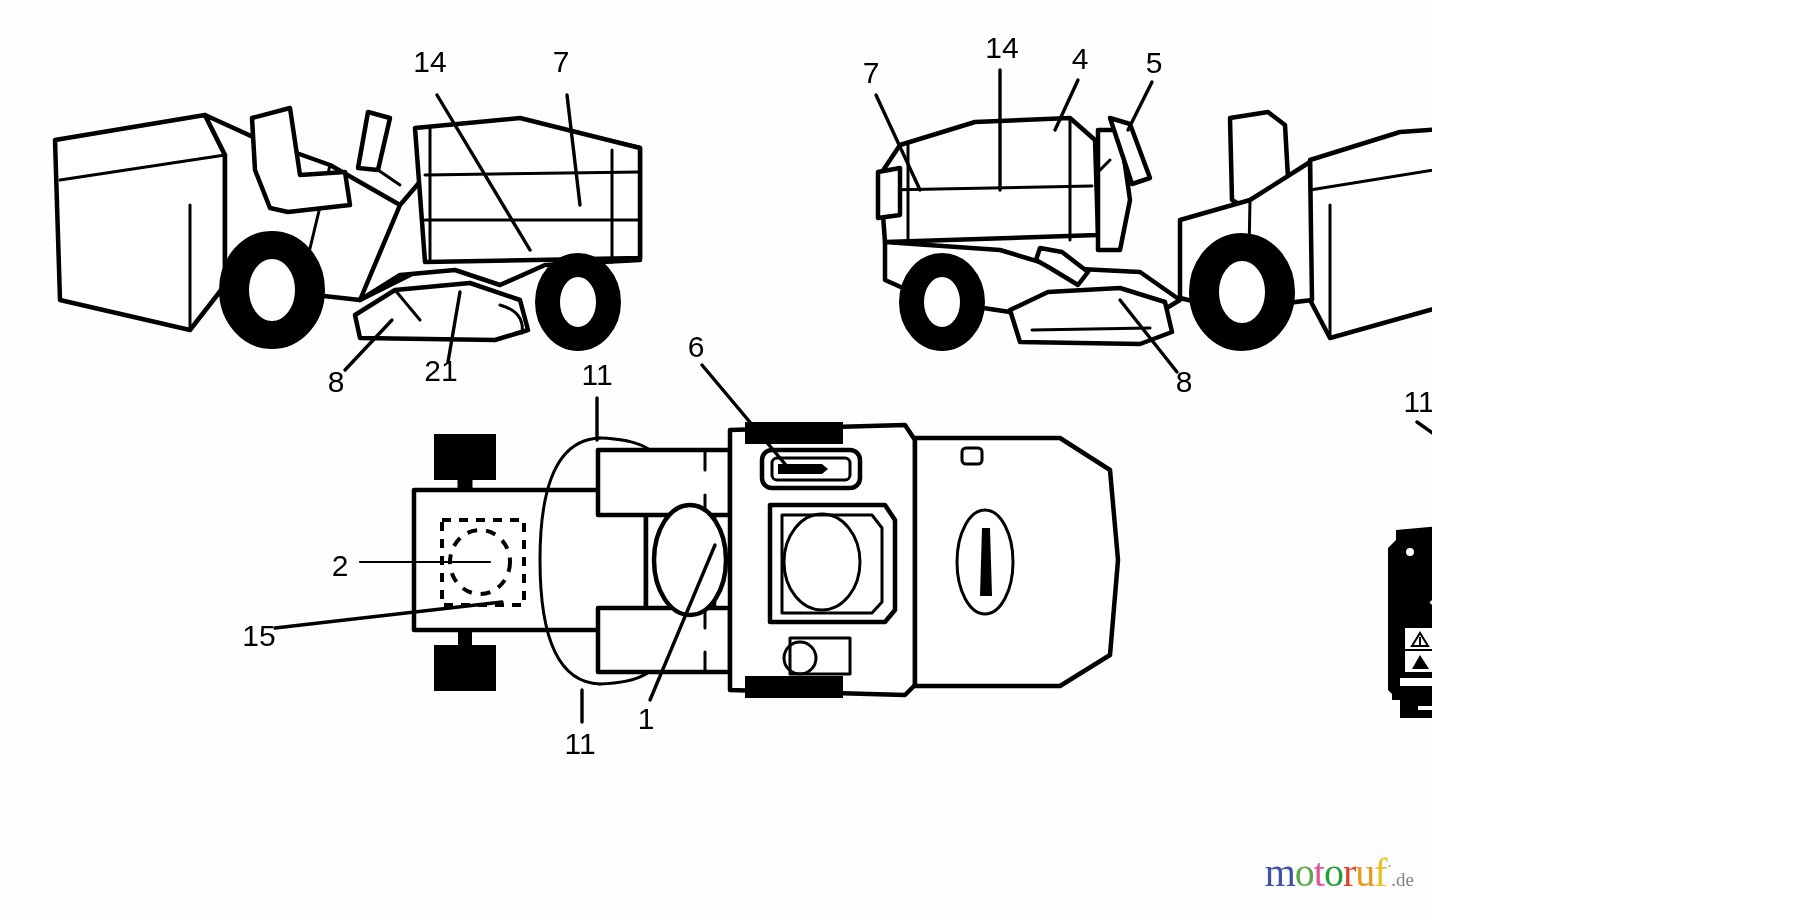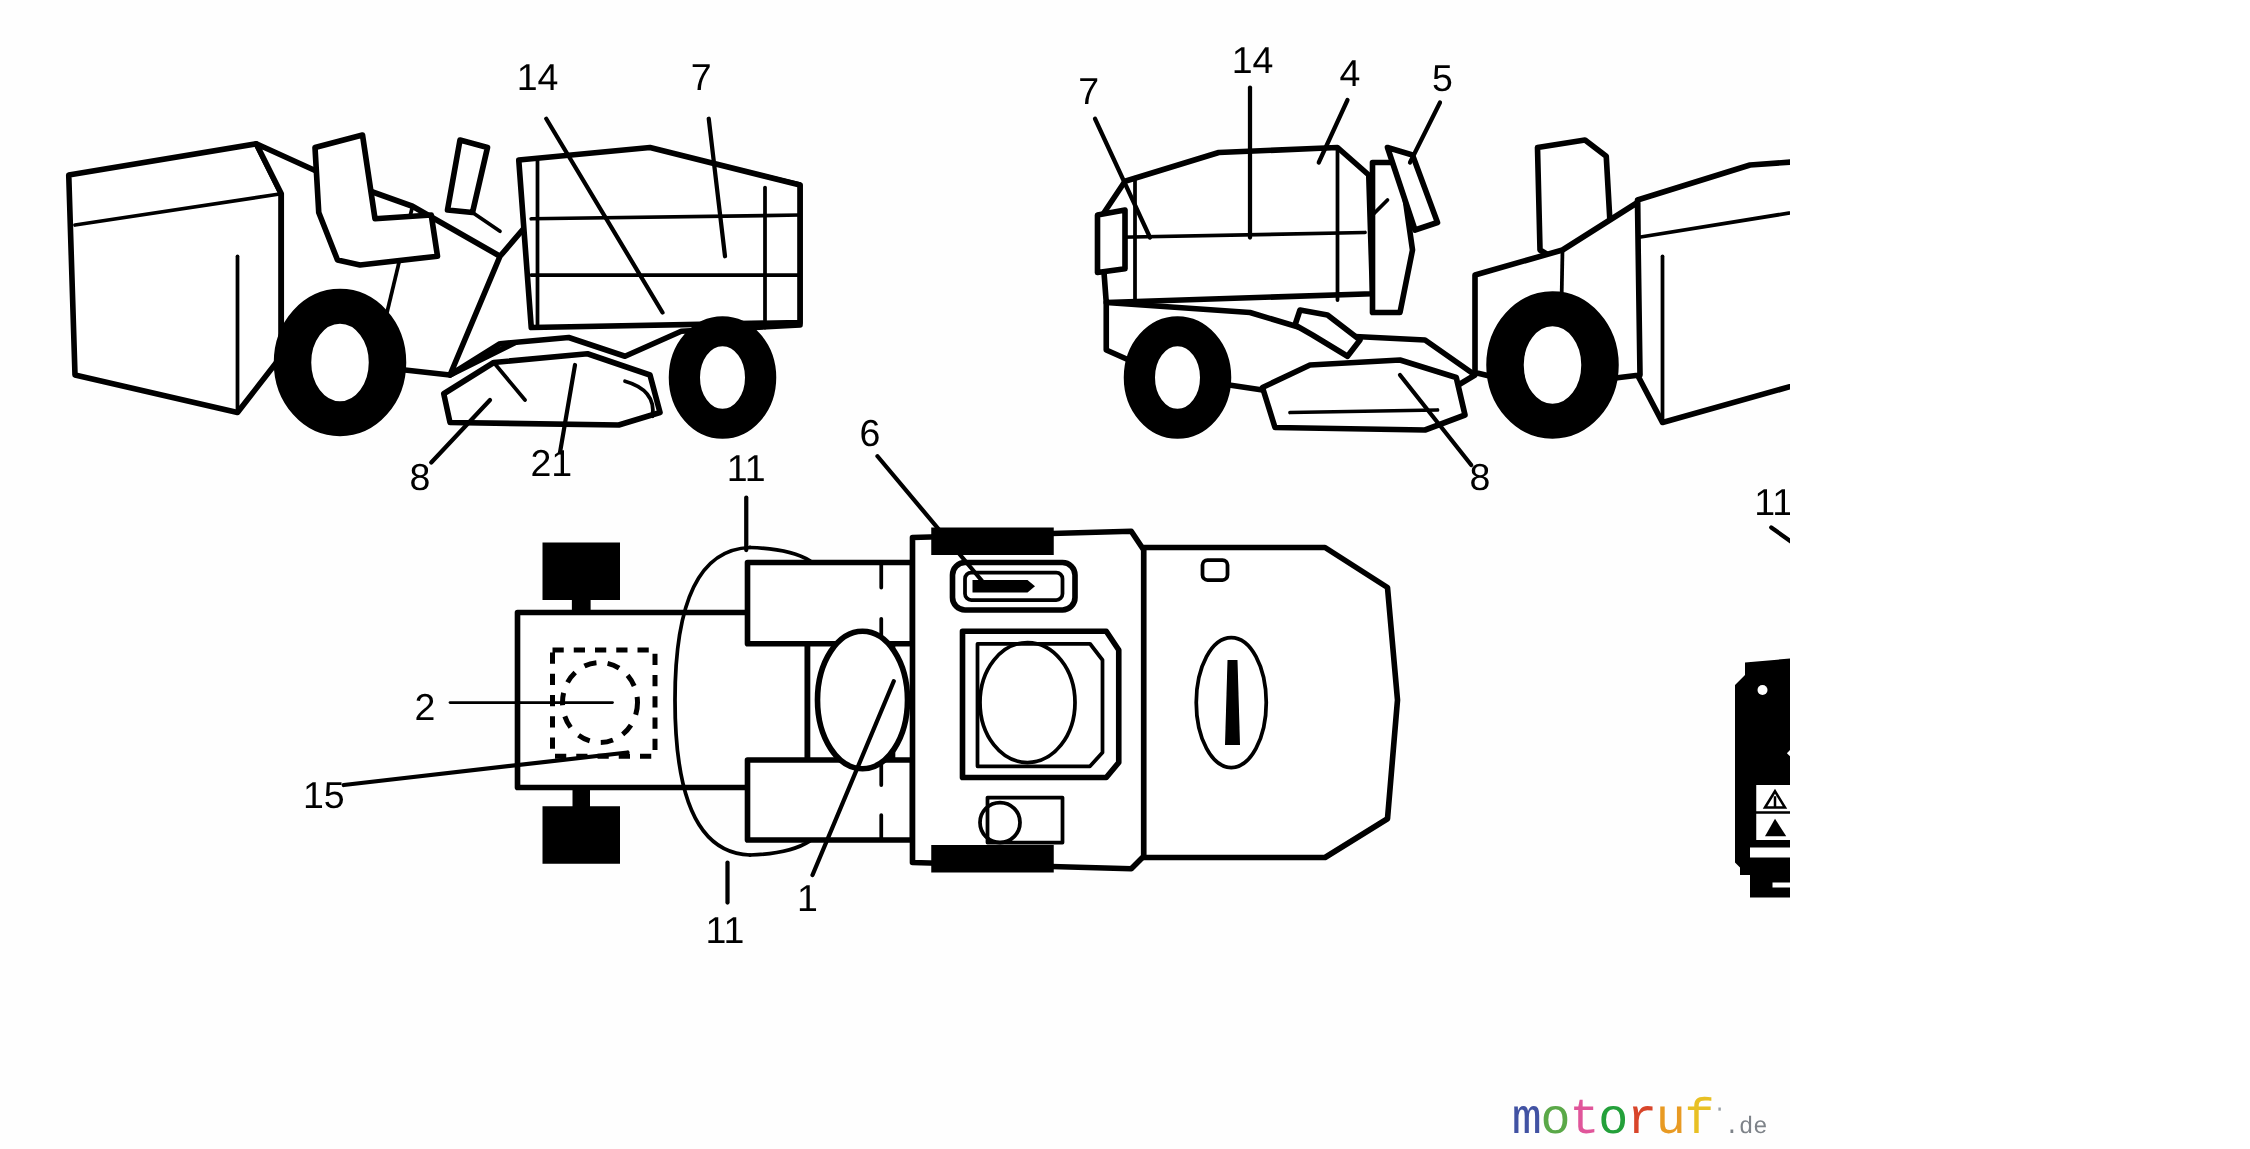--- a/index.html
+++ b/index.html
@@ -85,22 +85,22 @@
   }
   .dashed-circle {
     fill: none;
     stroke: #000000;
     stroke-width: 4;
     stroke-dasharray: 10 9;
   }
   #watermark {
     position: absolute;
     right: 18px;
-    bottom: 2px;
-    font-family: Liberation Mono, monospace;
+    bottom: 26px;
+    font-family: Liberation Serif, serif;
     font-size: 40px;
     letter-spacing: -1px;
     line-height: 1;
     white-space: nowrap;
     user-select: none;
   }
   #watermark .wm-m { color: #4152a3; }
   #watermark .wm-o1 { color: #5aa848; }
   #watermark .wm-t { color: #e0559a; }
   #watermark .wm-o2 { color: #23a03a; }

